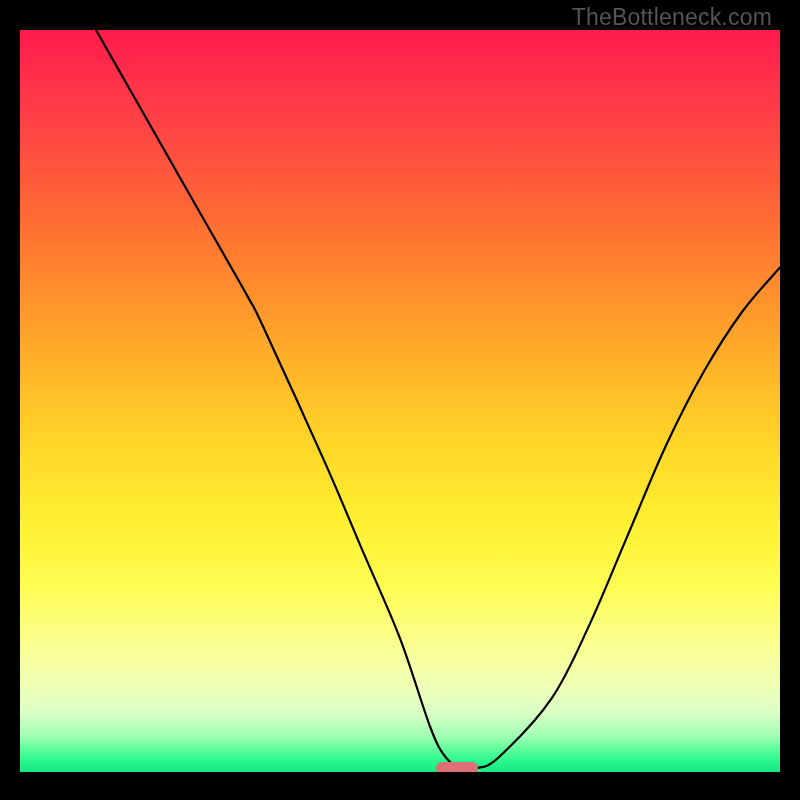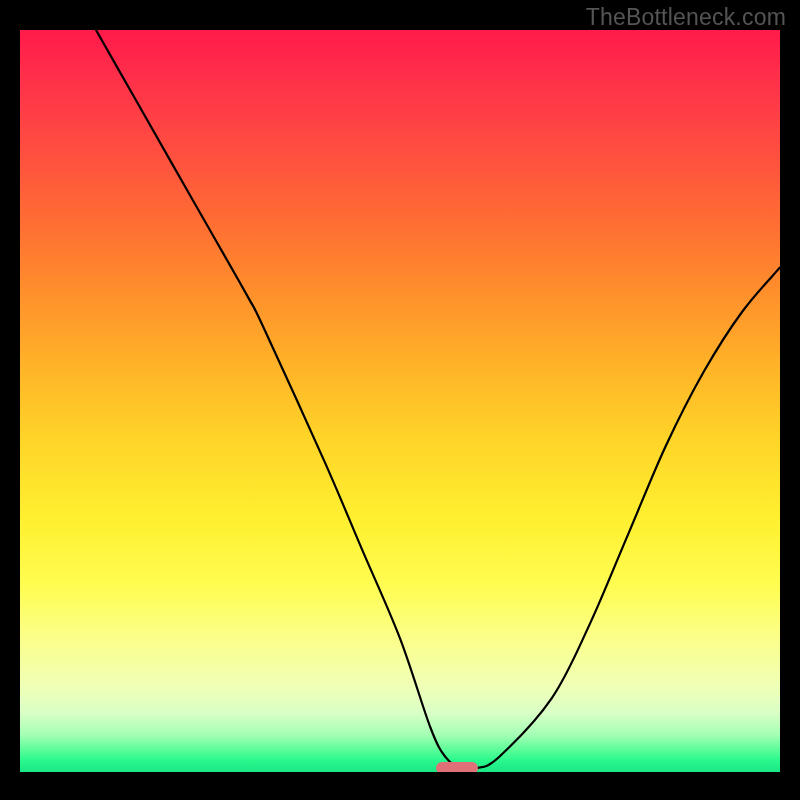--- a/index.html
+++ b/index.html
@@ -12,21 +12,21 @@
   font-family: Arial, Helvetica, sans-serif;
 }
 .frame {
   position: relative;
   width: 800px;
   height: 800px;
 }
 .watermark {
   position: absolute;
   top: 4px;
-  right: 14px;
+  right: 28px;
   color: #555;
   font-size: 23px;
   font-weight: 400;
   letter-spacing: 0.2px;
   z-index: 20;
 }
 .plot-area {
   position: absolute;
   left: 20px;
   top: 30px;

